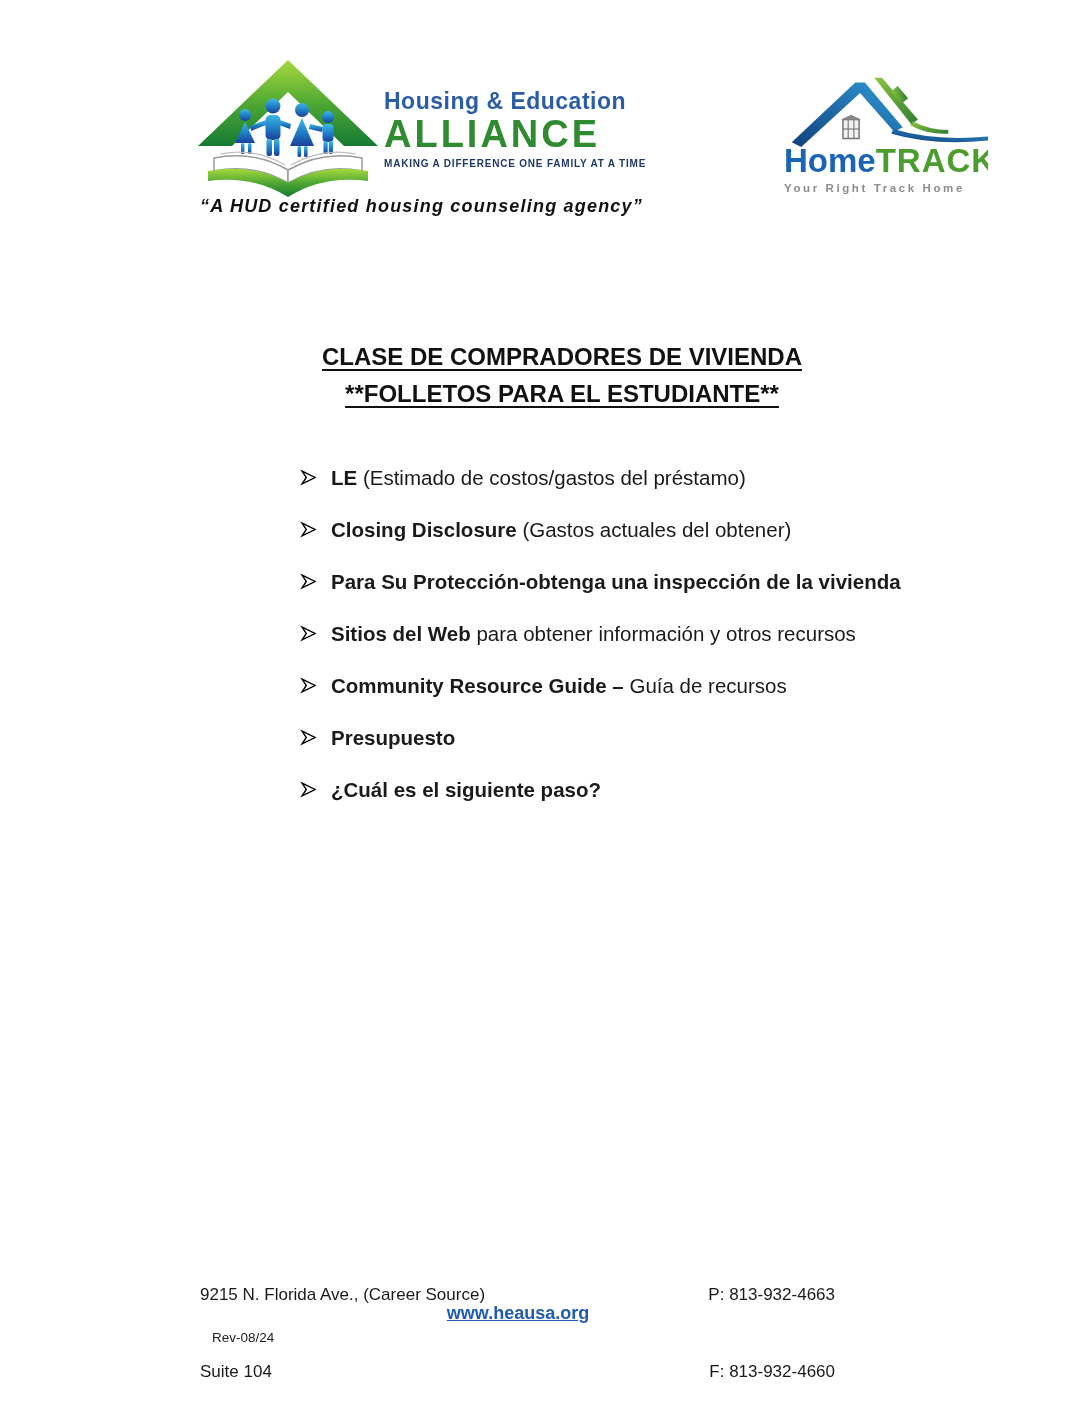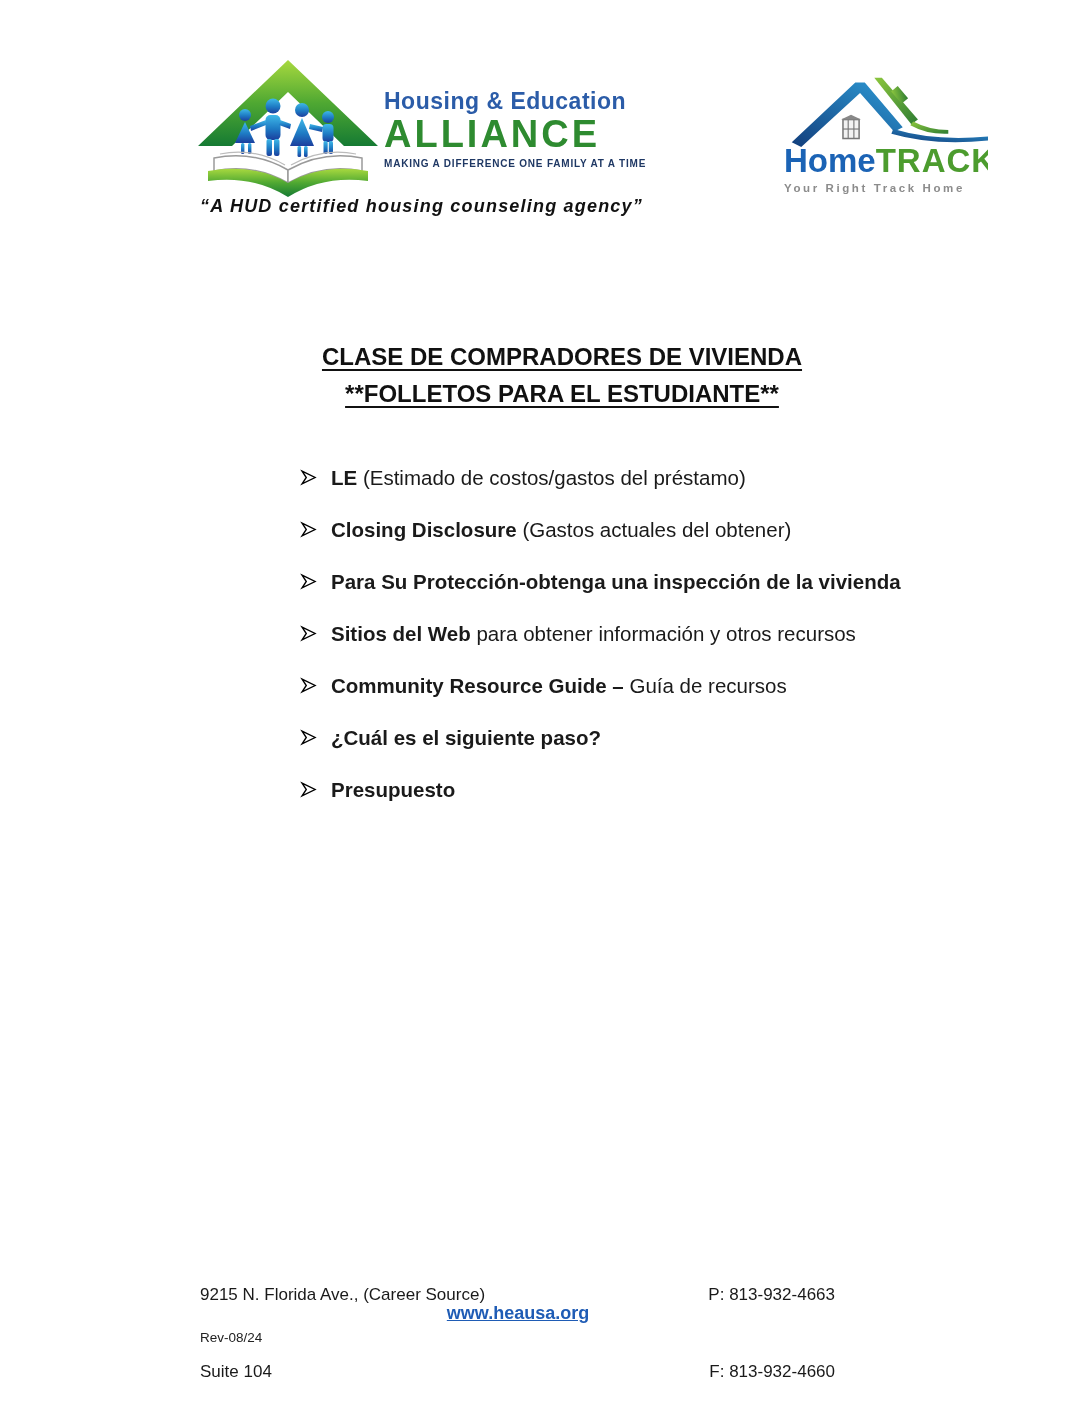--- a/index.html
+++ b/index.html
@@ -41,21 +41,21 @@
   .handout-list li { display:flex; align-items:center; margin-bottom:25px; height:27px; font-size:20.5px; }
   .bullet { width:17px; height:17px; margin-right:14px; flex:none; }
   .li-bold { font-weight:bold; white-space:pre-wrap; }
   .li-rest { font-weight:normal; white-space:pre-wrap; }
 
   
   .footer-address { position:absolute; left:100px; top:1231px; font-size:17px; line-height:25.5px; white-space:pre-wrap; }
   .footer-contacts { position:absolute; right:153px; top:1231px; font-size:17px; line-height:25.5px; text-align:right; white-space:pre-wrap; }
   .footer-website { position:absolute; left:0; right:0; top:1303px; text-align:center; transform:translateX(-26px); }
   .site-link { font-size:18px; font-weight:bold; color:#1F5CB5; text-decoration:underline; cursor:pointer; }
-  .footer-rev { position:absolute; left:100px; top:1330px; font-size:13.5px; color:#222; }
+  .footer-rev { position:absolute; left:112px; top:1330px; font-size:13.5px; color:#222; }
 </style>
 </head>
 <body>
 
 <div class="page">
 
   <div class="hea-logo">
     <svg class="hea-icon" viewBox="0 0 180 140" aria-hidden="true">
       <defs>
         <linearGradient id="g-roof" x1="0" y1="0" x2="0" y2="1">
@@ -173,27 +173,27 @@
     <li>
       <svg class="bullet" viewBox="0 0 16 16">
           <path d="M2 2 L14.2 8 L2 14 L5.9 8 Z" fill="#ffffff" stroke="#000000" stroke-width="1.3"></path>
         </svg>
       <span class="li-text"><span class="li-bold">Community Resource Guide –</span><span class="li-rest"> Guía de recursos</span></span>
     </li>
     <li>
       <svg class="bullet" viewBox="0 0 16 16">
           <path d="M2 2 L14.2 8 L2 14 L5.9 8 Z" fill="#ffffff" stroke="#000000" stroke-width="1.3"></path>
         </svg>
+      <span class="li-text"><span class="li-bold">Presupuesto</span><span class="li-rest"></span></span>
+    </li>
+    <li>
+      <svg class="bullet" viewBox="0 0 16 16">
+          <path d="M2 2 L14.2 8 L2 14 L5.9 8 Z" fill="#ffffff" stroke="#000000" stroke-width="1.3"></path>
+        </svg>
       <span class="li-text"><span class="li-bold">¿Cuál es el siguiente paso?</span><span class="li-rest"></span></span>
-    </li>
-    <li>
-      <svg class="bullet" viewBox="0 0 16 16">
-          <path d="M2 2 L14.2 8 L2 14 L5.9 8 Z" fill="#ffffff" stroke="#000000" stroke-width="1.3"></path>
-        </svg>
-      <span class="li-text"><span class="li-bold">Presupuesto</span><span class="li-rest"></span></span>
     </li>
   </ul>
 
   <div class="footer-address">
     <div>9215 N. Florida Ave., (Career Source)</div>
     <div>Suite 104</div>
     
   </div>
 
   <div class="footer-contacts">

